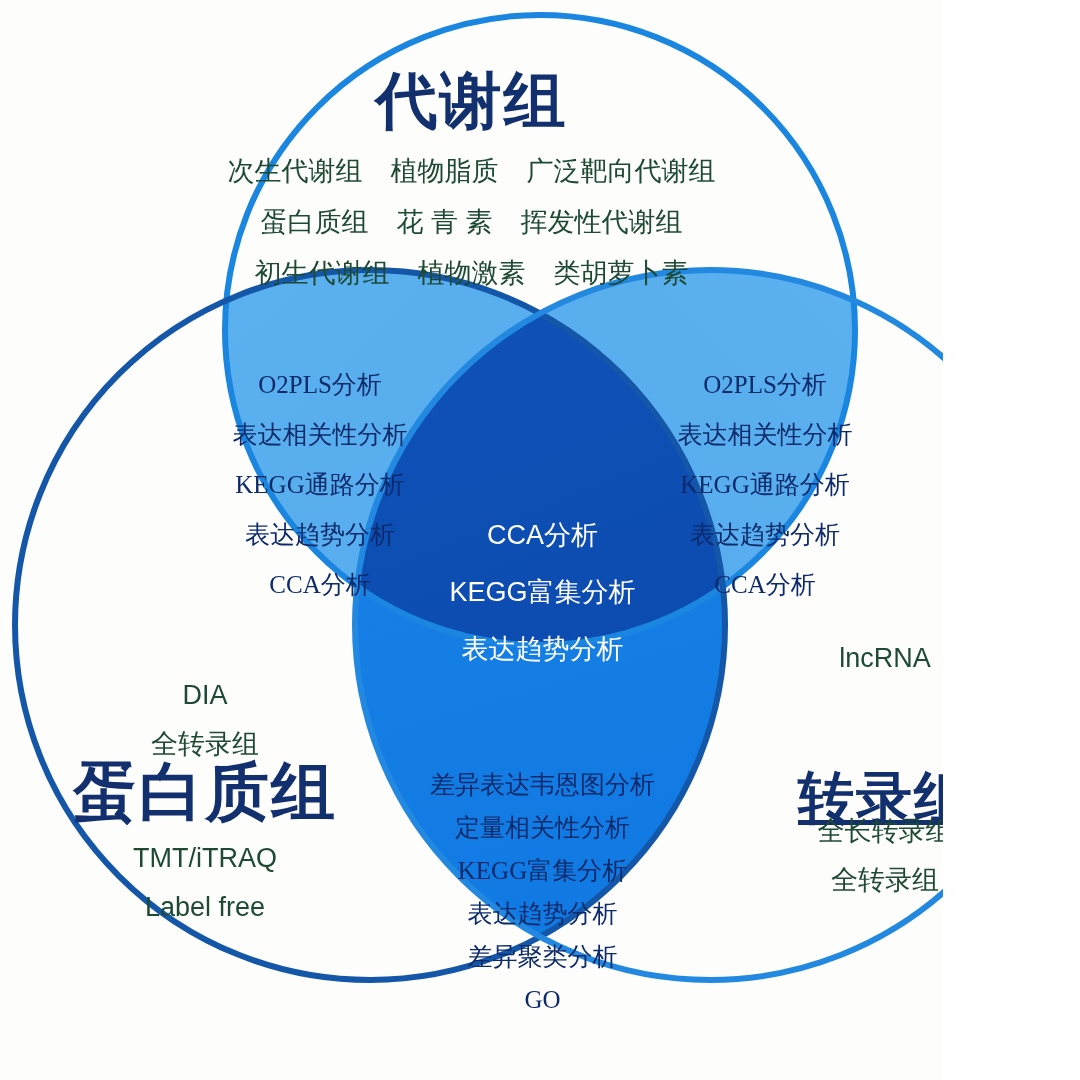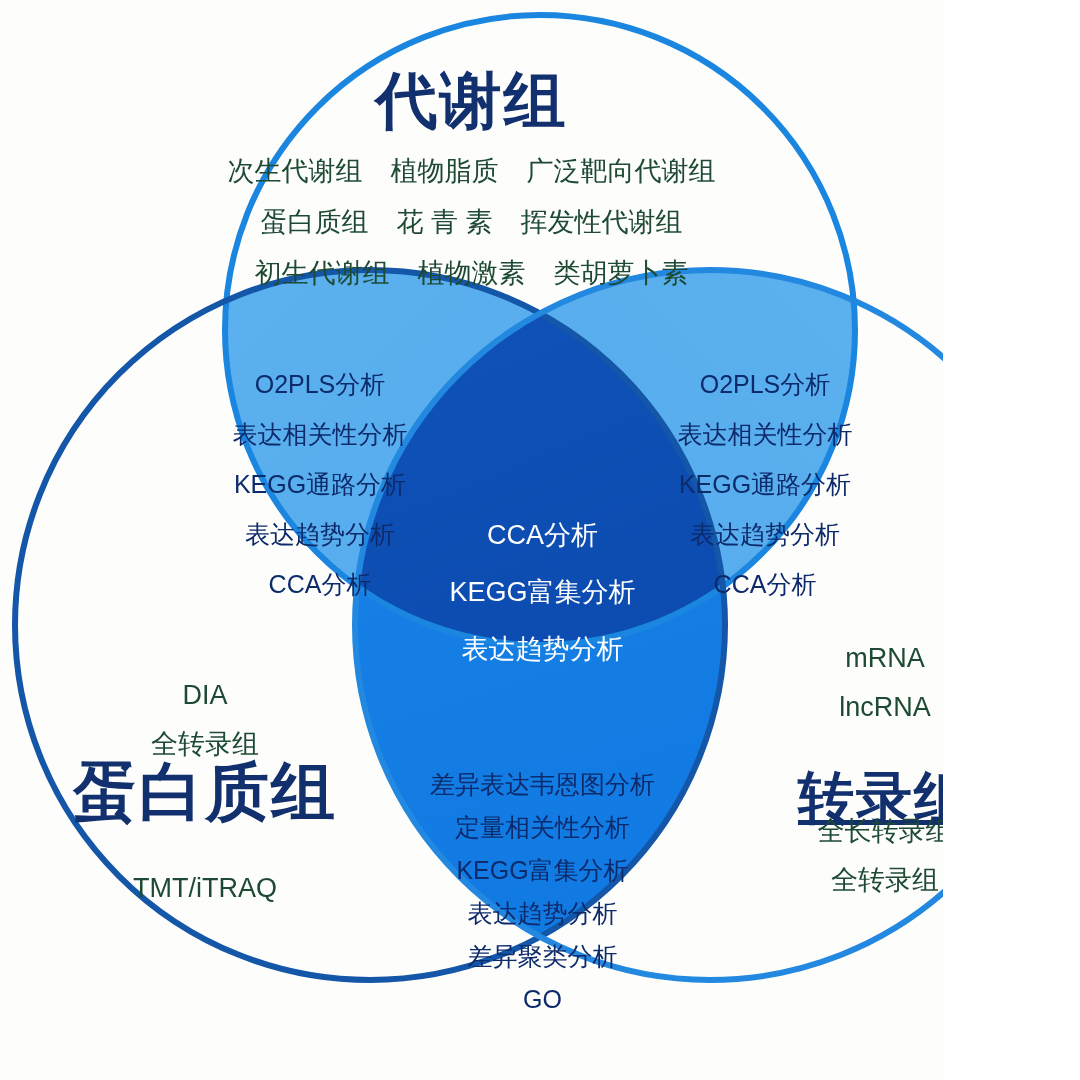--- a/index.html
+++ b/index.html
@@ -74,21 +74,20 @@
   }
   #left-items-top {
     left: 55px;
     width: 300px;
     top: 682px;
   }
   #left-items-bot {
     left: 55px;
     width: 300px;
     top: 845px;
-    margin-top: 30px;
   }
   #right-items-top {
     left: 735px;
     width: 300px;
     top: 645px;
   }
   #right-items-bot {
     left: 735px;
     width: 300px;
     top: 818px;
@@ -100,20 +99,21 @@
   }
   
   .lens-text {
     color: #0d2a6b;
     font-size: 25px;
     font-weight: 500;
   }
   .lens-text .line {
     display: block;
     margin-bottom: 25px;
+    font-family: Liberation Serif, serif;
   }
   #lens-left {
     left: 195px;
     width: 250px;
     top: 372px;
   }
   #lens-right {
     left: 640px;
     width: 250px;
     top: 372px;
@@ -223,24 +223,24 @@
 
   <div class="txt green" id="left-items-top">
     <span class="line">DIA</span>
     <span class="line">全转录组</span>
   </div>
 
   <div class="txt circle-title" id="title-left">蛋白质组</div>
 
   <div class="txt green" id="left-items-bot">
     <span class="line">TMT/iTRAQ</span>
+    <span class="line">Label free</span>
   </div>
 
   <div class="txt green" id="right-items-top">
-    <span class="line">mRNA</span>
     <span class="line">lncRNA</span>
   </div>
 
   <div class="txt circle-title" id="title-right">转录组</div>
 
   <div class="txt green" id="right-items-bot">
     <span class="line">全长转录组</span>
     <span class="line">全转录组</span>
   </div>
 

